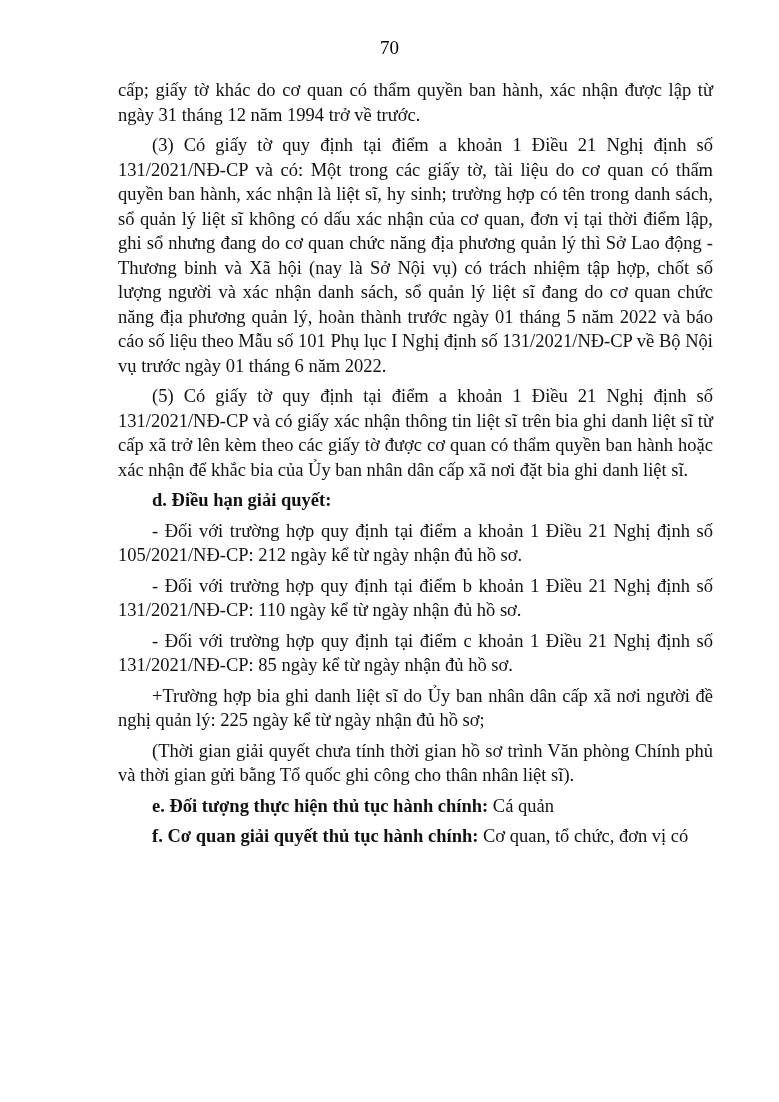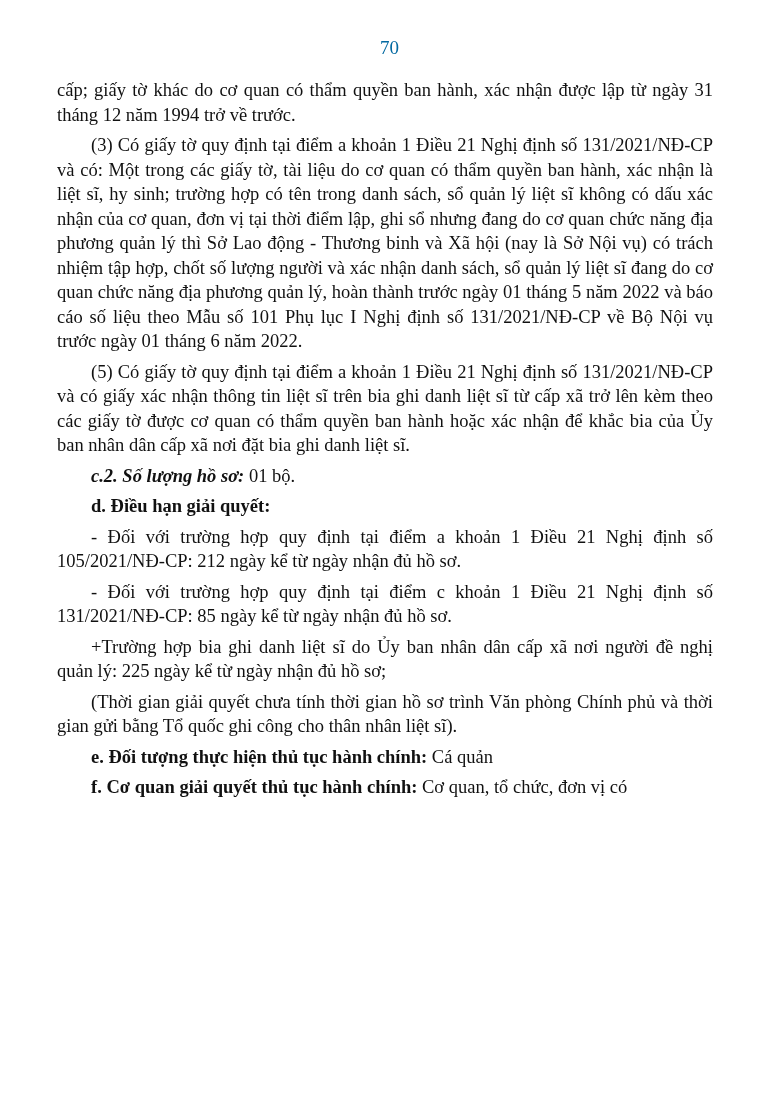--- a/index.html
+++ b/index.html
@@ -14,24 +14,24 @@
     background: #ffffff;
     overflow: hidden;
     font-family: "Liberation Serif", "DejaVu Serif", serif;
     color: #111111;
   }
   .page-number {
     margin-top: 36px;
     text-align: center;
     font-size: 19px;
     line-height: 24px;
-    color: #0369a1;
+    color: #000000;
   }
   .doc-body {
-    margin: 18px 66px 0 57px; 
+    margin: 18px 66px 0 118px; 
   }
   .doc-body p {
     margin: 0 0 6px 0;
     font-size: 18.5px;
     line-height: 24.5px;
     text-align: justify;
     text-indent: 34px;
     color: #111111;
   }
   .doc-body p.no-indent {
@@ -42,22 +42,22 @@
 </style>
 </head>
 <body>
 
 <div class="page">
   <div class="page-number">70</div>
   <div class="doc-body">
       <p class="no-indent"><span>cấp; giấy tờ khác do cơ quan có thẩm quyền ban hành, xác nhận được lập từ ngày 31 tháng 12 năm 1994 trở về trước.</span></p>
       <p><span>(3) Có giấy tờ quy định tại điểm a khoản 1 Điều 21 Nghị định số 131/2021/NĐ-CP và có: Một trong các giấy tờ, tài liệu do cơ quan có thẩm quyền ban hành, xác nhận là liệt sĩ, hy sinh; trường hợp có tên trong danh sách, sổ quản lý liệt sĩ không có dấu xác nhận của cơ quan, đơn vị tại thời điểm lập, ghi sổ nhưng đang do cơ quan chức năng địa phương quản lý thì Sở Lao động - Thương binh và Xã hội (nay là Sở Nội vụ) có trách nhiệm tập hợp, chốt số lượng người và xác nhận danh sách, sổ quản lý liệt sĩ đang do cơ quan chức năng địa phương quản lý, hoàn thành trước ngày 01 tháng 5 năm 2022 và báo cáo số liệu theo Mẫu số 101 Phụ lục I Nghị định số 131/2021/NĐ-CP về Bộ Nội vụ trước ngày 01 tháng 6 năm 2022.</span></p>
       <p><span>(5) Có giấy tờ quy định tại điểm a khoản 1 Điều 21 Nghị định số 131/2021/NĐ-CP và có giấy xác nhận thông tin liệt sĩ trên bia ghi danh liệt sĩ từ cấp xã trở lên kèm theo các giấy tờ được cơ quan có thẩm quyền ban hành hoặc xác nhận để khắc bia của Ủy ban nhân dân cấp xã nơi đặt bia ghi danh liệt sĩ.</span></p>
-      <p><span class="run-b run-i">c.2. Số lượng hồ sơ:</span><span> 01 bộ.</span></p>
       <p><span class="run-b">d. Điều hạn giải quyết:</span></p>
       <p><span>- Đối với trường hợp quy định tại điểm a khoản 1 Điều 21 Nghị định số 105/2021/NĐ-CP: 212 ngày kể từ ngày nhận đủ hồ sơ.</span></p>
+      <p><span>- Đối với trường hợp quy định tại điểm b khoản 1 Điều 21 Nghị định số 131/2021/NĐ-CP: 110 ngày kể từ ngày nhận đủ hồ sơ.</span></p>
       <p><span>- Đối với trường hợp quy định tại điểm c khoản 1 Điều 21 Nghị định số 131/2021/NĐ-CP: 85 ngày kể từ ngày nhận đủ hồ sơ.</span></p>
       <p><span>+Trường hợp bia ghi danh liệt sĩ do Ủy ban nhân dân cấp xã nơi người đề nghị quản lý: 225 ngày kể từ ngày nhận đủ hồ sơ;</span></p>
       <p><span>(Thời gian giải quyết chưa tính thời gian hồ sơ trình Văn phòng Chính phủ và thời gian gửi bằng Tổ quốc ghi công cho thân nhân liệt sĩ).</span></p>
       <p><span class="run-b">e. Đối tượng thực hiện thủ tục hành chính:</span><span> Cá quản</span></p>
       <p><span class="run-b">f. Cơ quan giải quyết thủ tục hành chính:</span><span> Cơ quan, tổ chức, đơn vị có</span></p>
     </div>
 </div>
 
 </body></html>

